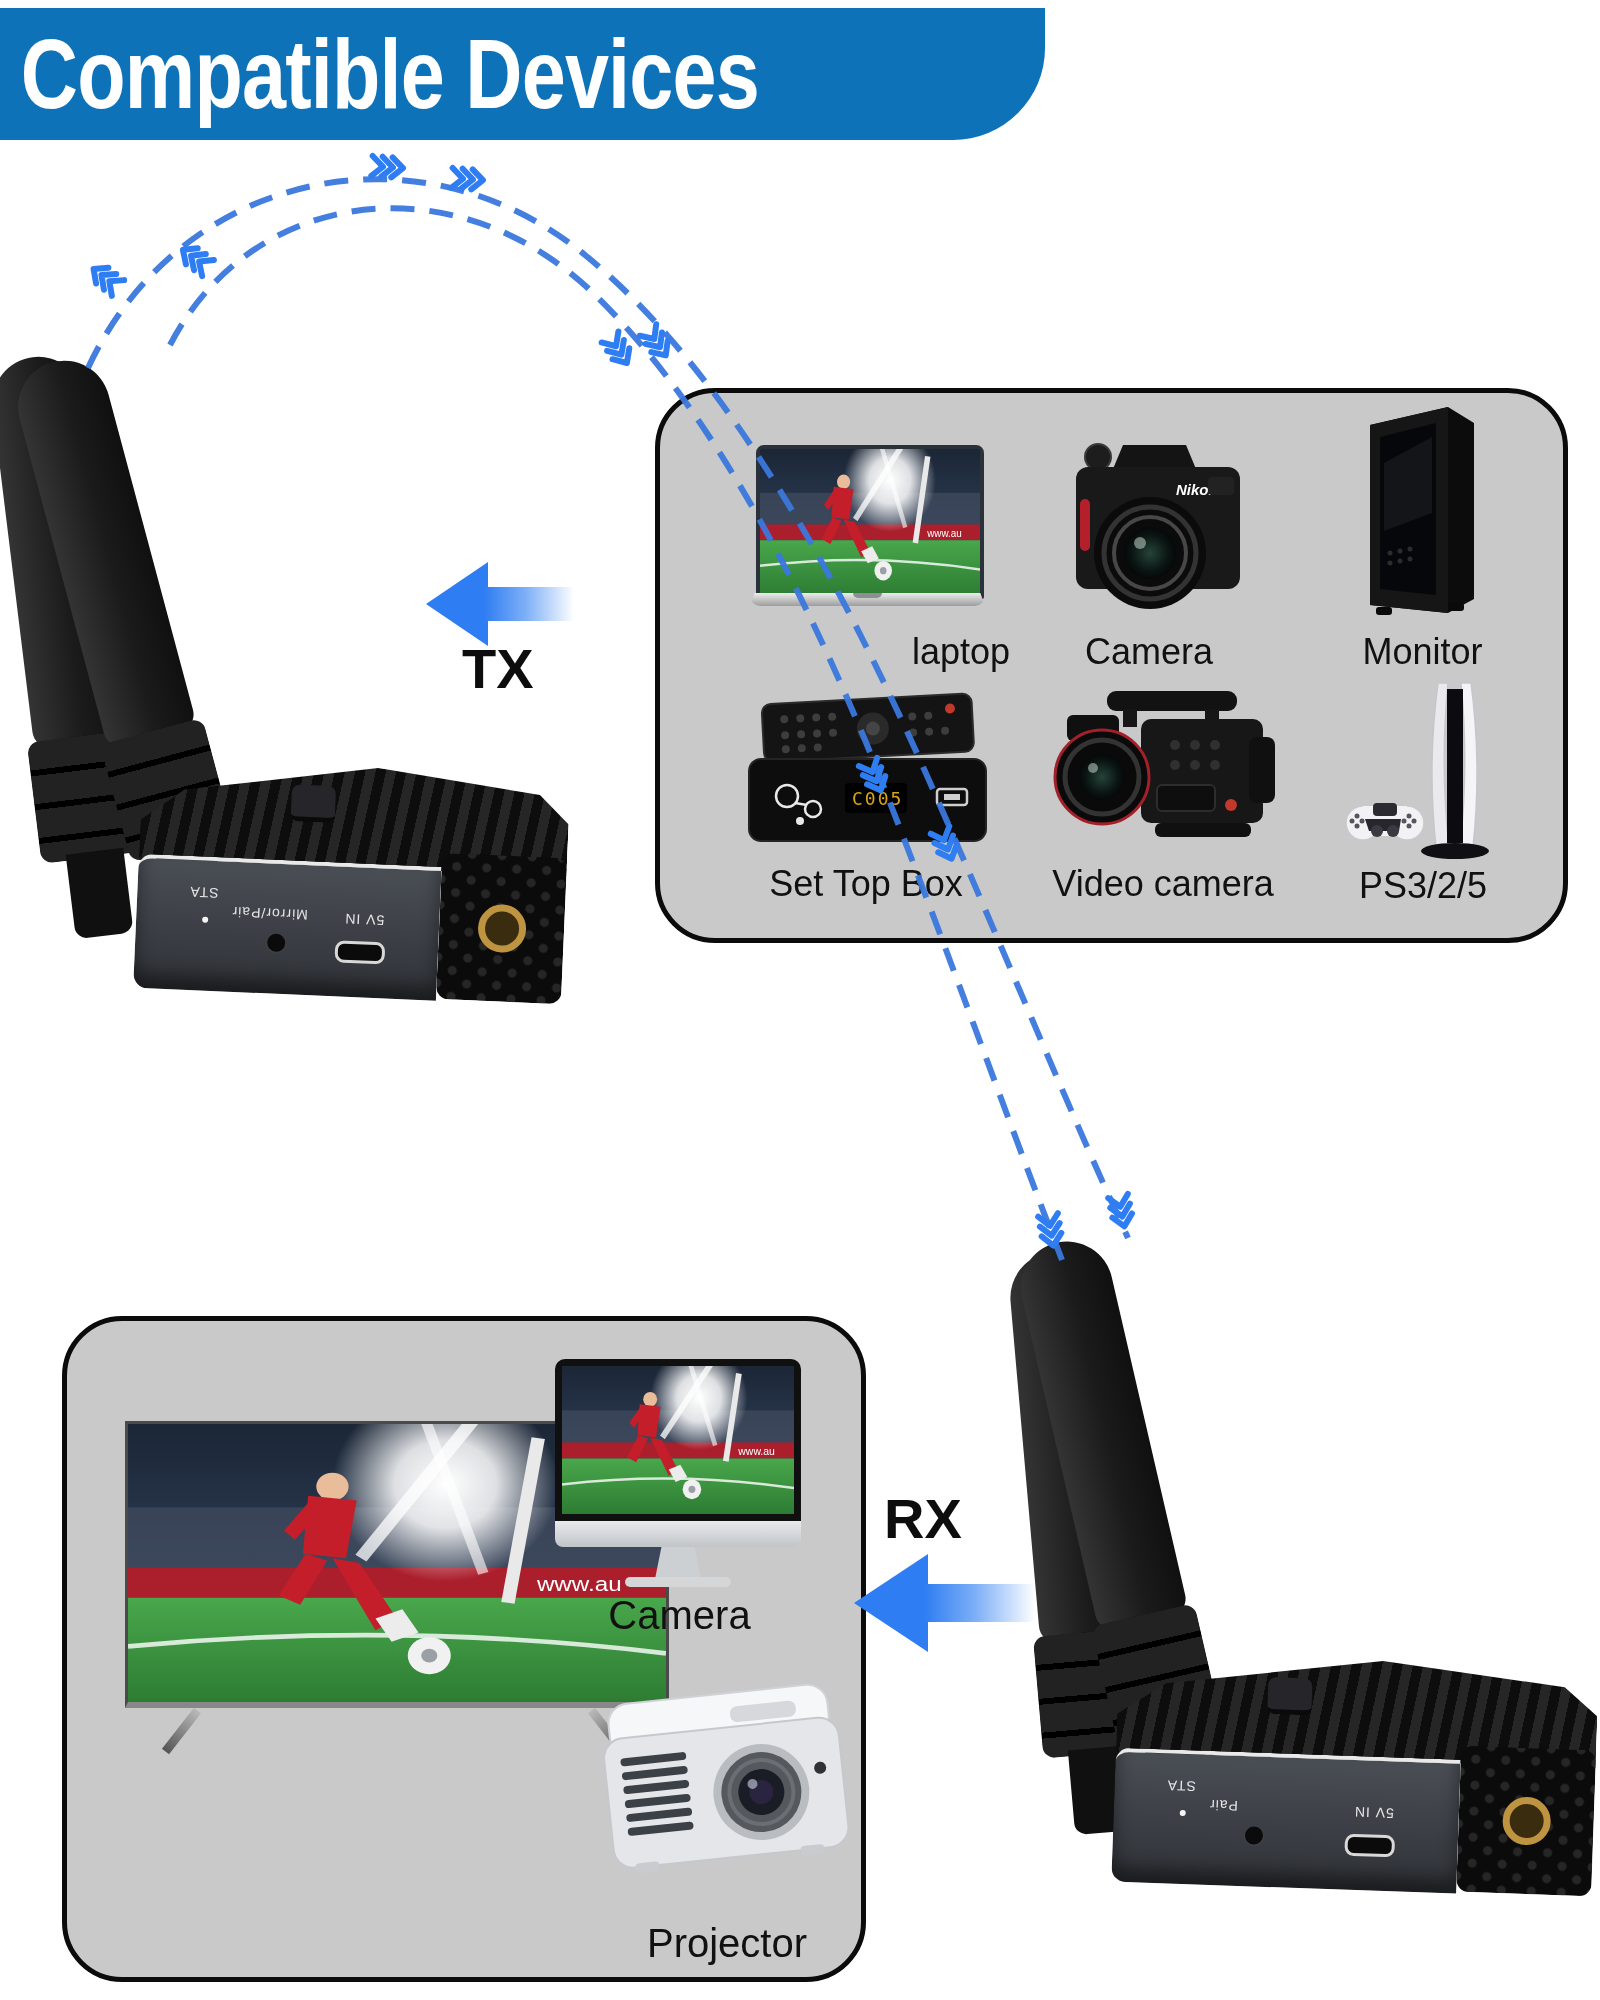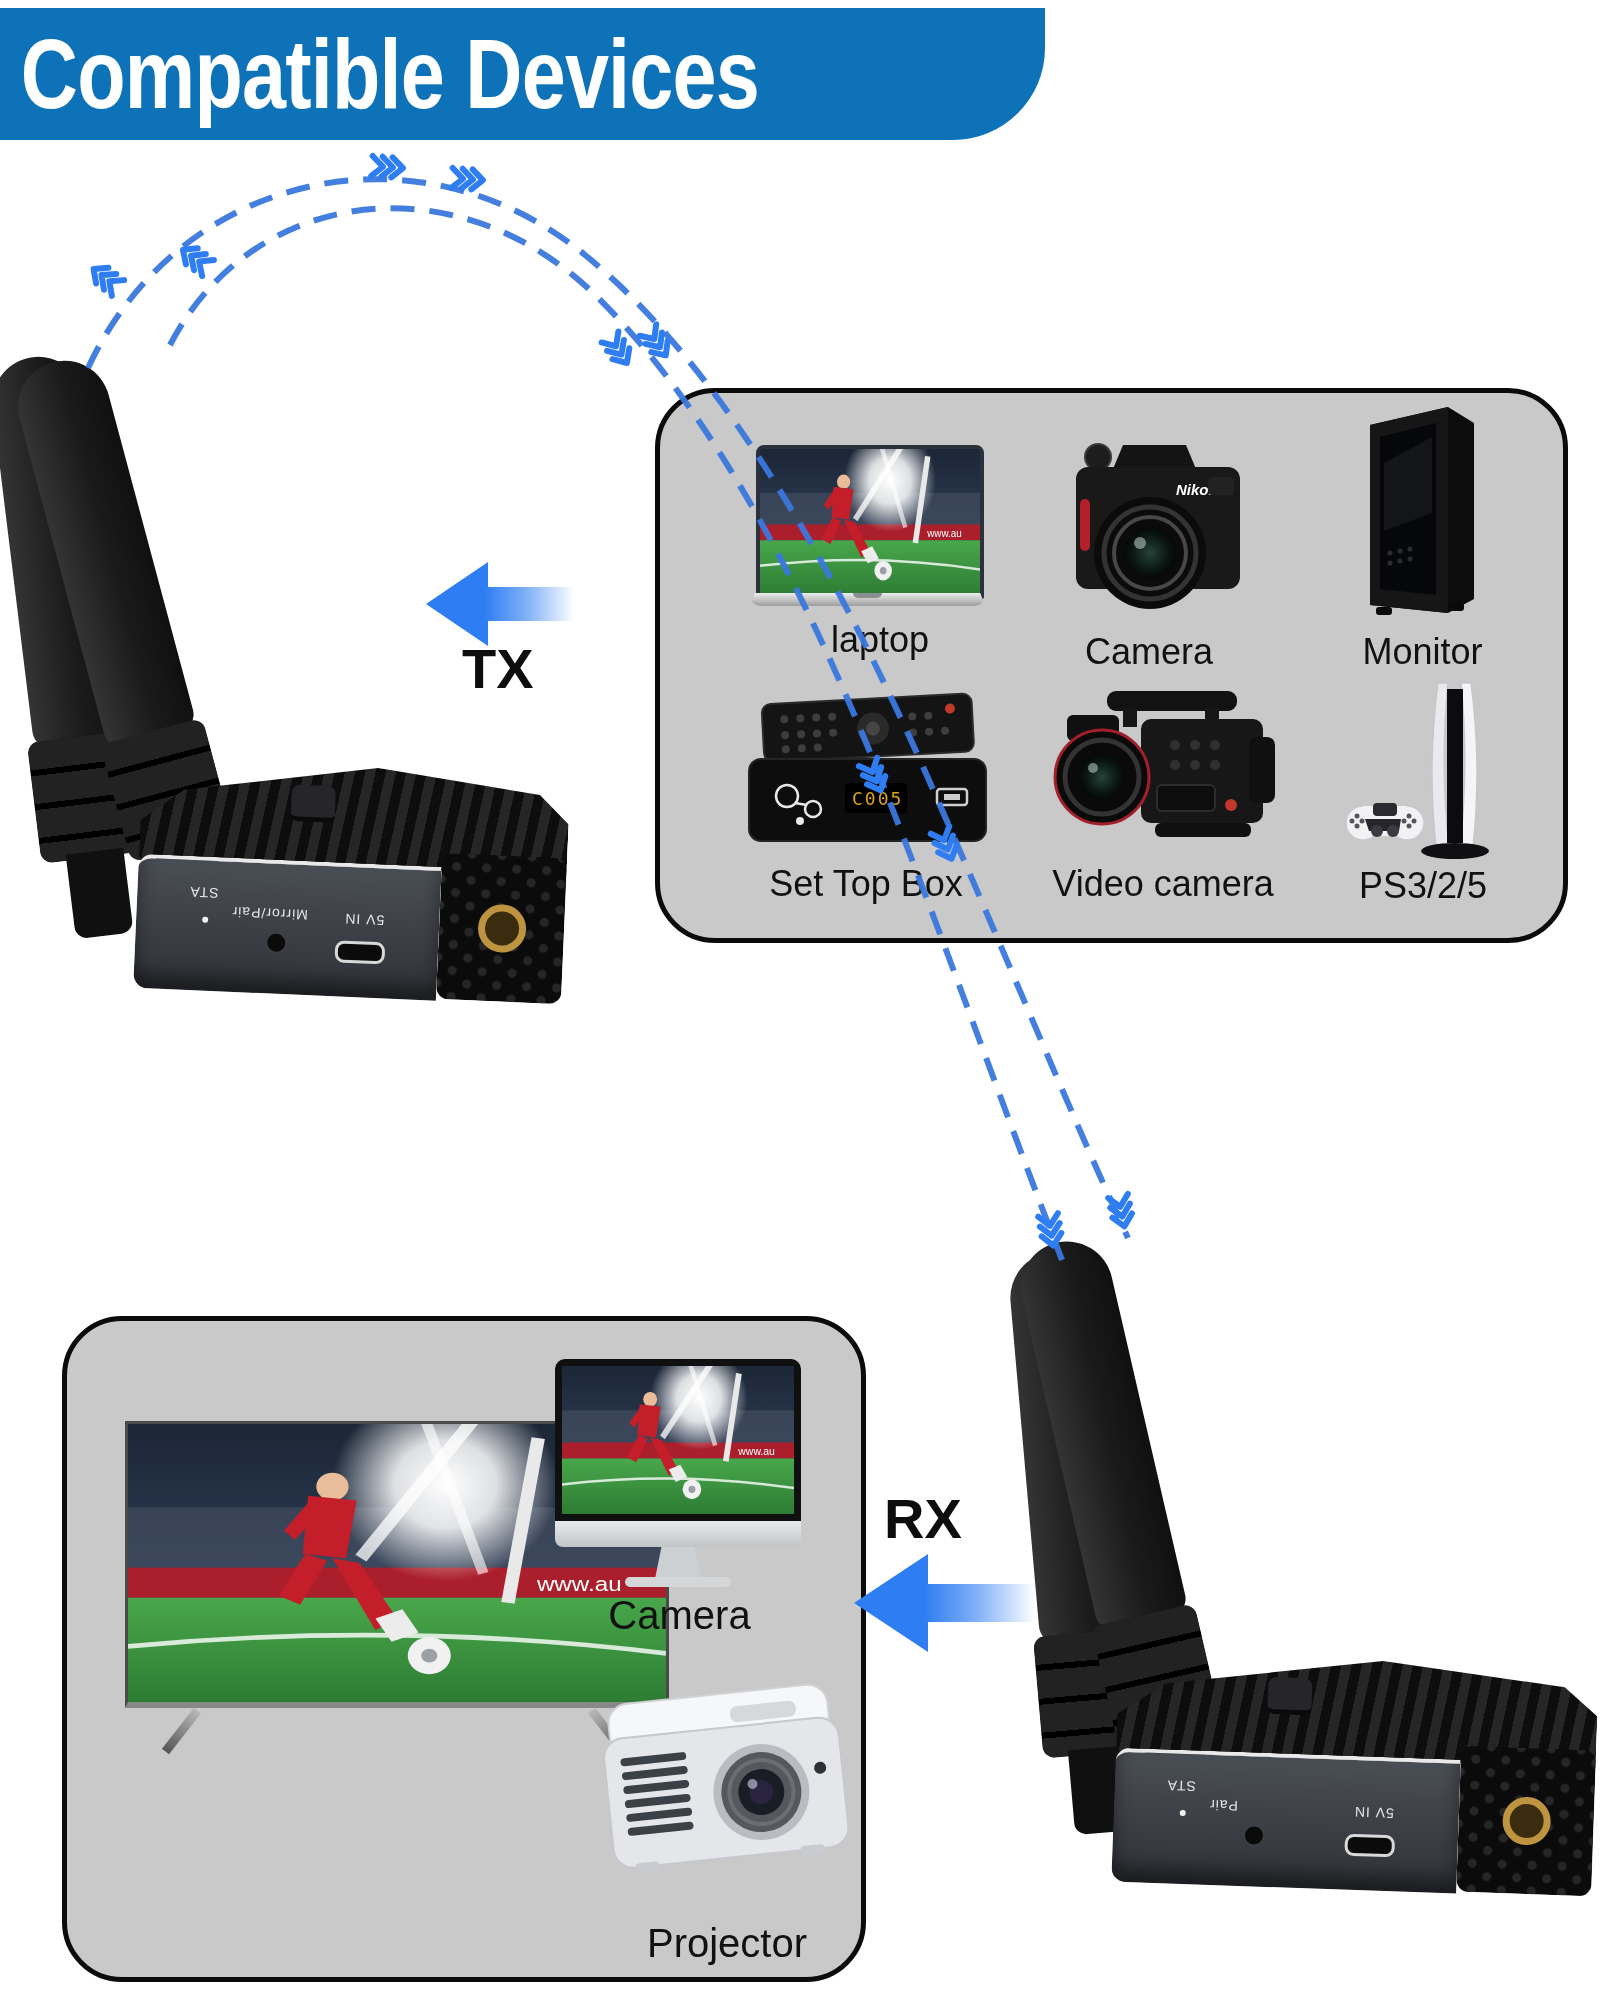--- a/index.html
+++ b/index.html
@@ -210,21 +210,21 @@
             <path d="M4 30 L12 33 L2 52 L-6 48 Z" fill="#C41E2A"></path>
             <path d="M14 32 L24 34 L38 58 L30 63 Z" fill="#C41E2A"></path>
             <path d="M30 58 L40 54 L46 64 L36 68 Z" fill="#ececec"></path>
           </g>
           <circle cx="112" cy="100" r="8" fill="#f1f1f1"></circle>
             <circle cx="112" cy="100" r="3" fill="#9aa0a6"></circle>
         </svg>
       </div>
       <div class="laptop-base"></div>
     </div>
-    <div class="cell-label" style="left:90px;top:226px;width:260px;">laptop</div>
+    <div class="cell-label" style="left:90px;top:238px;width:260px;text-align:right;">laptop</div>
 
     <div class="fig" style="left:408px;top:40px;width:180px;height:195px;">
       <svg viewBox="0 0 180 195" width="180" height="195">
         <path d="M55 12 L118 12 L128 36 L45 36 Z" fill="#141414"></path>
         <circle cx="30" cy="24" r="13" fill="#1d1d1d" stroke="#3a3a3a" stroke-width="2"></circle>
         <rect x="8" y="34" width="164" height="122" rx="12" fill="#191919"></rect>
         <rect x="12" y="66" width="10" height="52" rx="5" fill="#B3202A"></rect>
         <text x="108" y="62" font-size="15" font-weight="bold" font-style="italic" fill="#ffffff">Nikon</text>
         <circle cx="82" cy="120" r="56" fill="#0b0b0b"></circle>
         <circle cx="82" cy="120" r="46" fill="none" stroke="#333" stroke-width="5"></circle>

